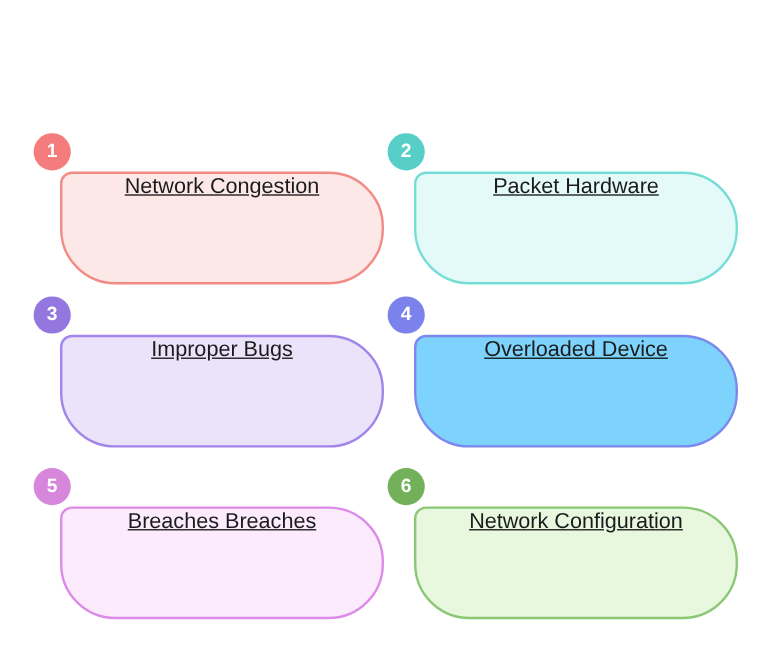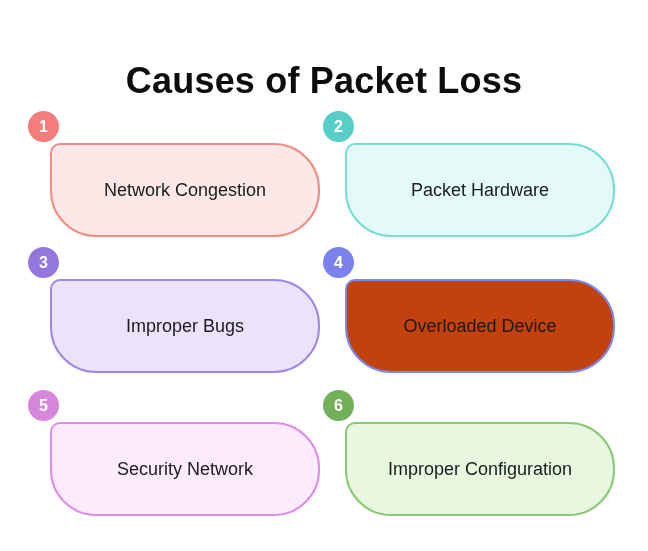--- a/index.html
+++ b/index.html
@@ -52,36 +52,36 @@
     color: #ffffff;
     z-index: 1;
   }
   .card-body {
     position: absolute;
     inset: 0;
     box-sizing: border-box;
     border: 2px solid transparent;
     border-radius: 10px 46px 46px 46px;
     display: flex;
-    align-items: center;
+    align-items: flex-start;
     justify-content: center;
     z-index: 2;
+    text-decoration: underline;
   }
   .card-label {
     font-size: 18px;
     color: #1b1b1d;
     white-space: nowrap;
   }
 </style>
 </head>
 <body>
 
 <div class="canvas">
 
-  <h1 class="page-title">Causes of Packet Loss</h1>
 
   <div class="card-wrap pos-r1c1">
     <span class="badge" style="background: rgb(244, 124, 124);">1</span>
     <div class="card-body" style="background: rgb(252, 233, 231); border-color: rgb(242, 139, 132);">
       <span class="card-label">Network Congestion</span>
     </div>
   </div>
 
   <div class="card-wrap pos-r1c2">
     <span class="badge" style="background: rgb(87, 206, 199);">2</span>
@@ -92,32 +92,32 @@
 
   <div class="card-wrap pos-r2c1">
     <span class="badge" style="background: rgb(147, 119, 223);">3</span>
     <div class="card-body" style="background: rgb(235, 227, 249); border-color: rgb(162, 133, 234);">
       <span class="card-label">Improper Bugs</span>
     </div>
   </div>
 
   <div class="card-wrap pos-r2c2">
     <span class="badge" style="background: rgb(123, 130, 235);">4</span>
-    <div class="card-body" style="background: #c2410c; border-color: rgb(124, 137, 236);">
+    <div class="card-body" style="background: #7dd3fc; border-color: rgb(124, 137, 236);">
       <span class="card-label">Overloaded Device</span>
     </div>
   </div>
 
   <div class="card-wrap pos-r3c1">
     <span class="badge" style="background: rgb(214, 135, 220);">5</span>
     <div class="card-body" style="background: rgb(251, 235, 252); border-color: rgb(221, 139, 232);">
-      <span class="card-label">Security Network</span>
+      <span class="card-label">Breaches Breaches</span>
     </div>
   </div>
 
   <div class="card-wrap pos-r3c2">
     <span class="badge" style="background: rgb(114, 177, 89);">6</span>
     <div class="card-body" style="background: rgb(231, 248, 223); border-color: rgb(139, 199, 117);">
-      <span class="card-label">Improper Configuration</span>
+      <span class="card-label">Network Configuration</span>
     </div>
   </div>
 
 </div>
 
 </body></html>

